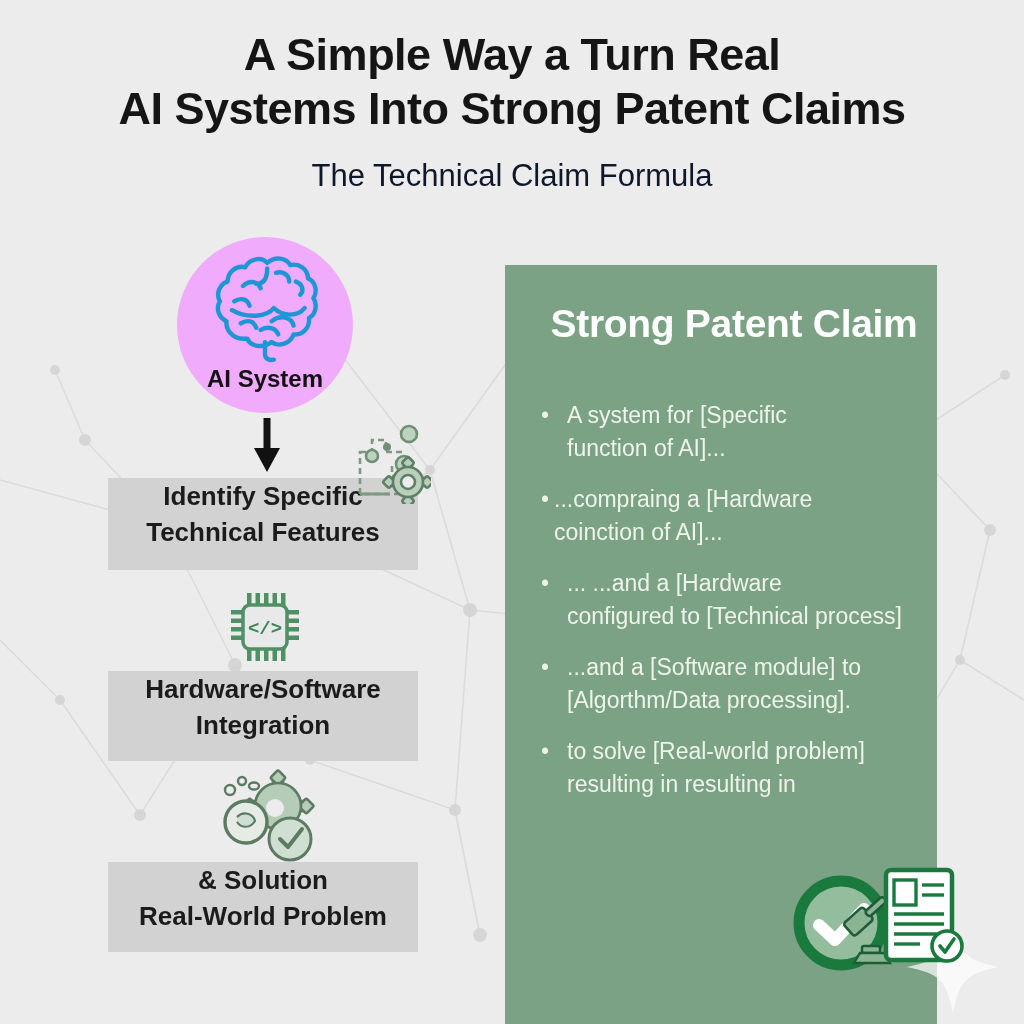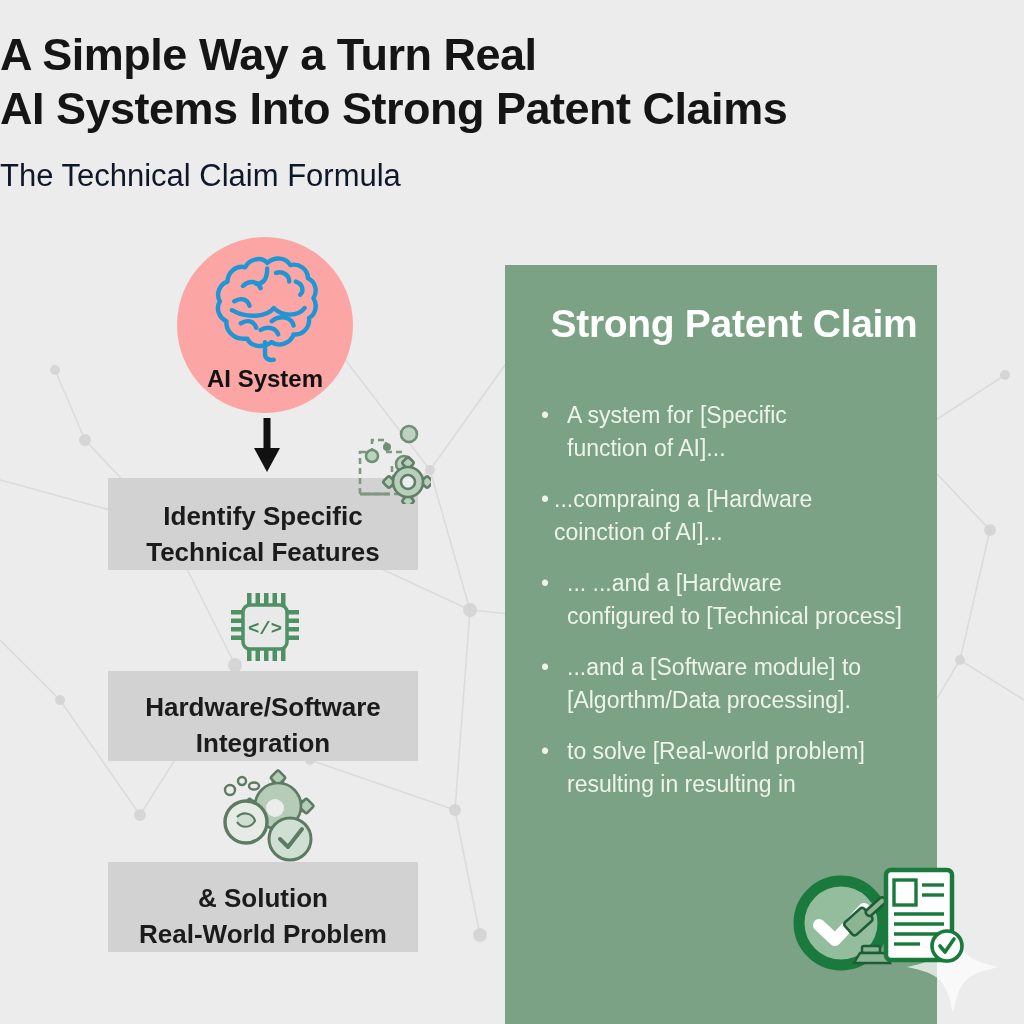--- a/index.html
+++ b/index.html
@@ -2,37 +2,37 @@
 <html><head>
 <meta charset="utf-8">
 <style>
   html,body{margin:0;padding:0;}
   .canvas{
     position:relative;width:1024px;height:1024px;overflow:hidden;
     background:#ececec;font-family:"Liberation Sans",sans-serif;
   }
   .mesh{position:absolute;left:0;top:0;z-index:0;}
   
-  .hdr{position:absolute;left:0;top:28px;width:100%;z-index:2;}
+  .hdr{position:absolute;left:0;top:28px;width:100%;text-align:center;z-index:2;}
   .hdr .t{font-size:45px;font-weight:700;color:#151515;line-height:54px;letter-spacing:-.5px;}
   .hdr .sub{margin-top:22px;font-size:31px;font-weight:400;color:#0f172a;}
   
   .ai-circle{
     position:absolute;left:177px;top:237px;width:176px;height:176px;border-radius:50%;
-    background:#fca5a5;z-index:2;text-align:center;
+    background:#f0abfc;z-index:2;text-align:center;
   }
   .ai-circle svg{position:absolute;left:28px;top:16px;}
   .ai-label{position:absolute;left:0;bottom:20px;width:100%;font-size:24px;font-weight:700;color:#121212;}
   .arrow-down{position:absolute;left:247px;top:416px;z-index:2;}
   .puzzle{position:absolute;left:346px;top:424px;z-index:3;}
   .chip{position:absolute;left:223px;top:583px;z-index:2;}
   .gearmag{position:absolute;left:216px;top:766px;z-index:2;}
   .fbox{
     position:absolute;left:108px;width:310px;background:#d2d2d2;z-index:2;
-    display:flex;flex-direction:column;justify-content:flex-end;align-items:center;
+    display:flex;flex-direction:column;justify-content:flex-start;align-items:center;
     text-align:center;font-size:26px;font-weight:700;color:#1b1b1b;line-height:36px;
   }
   .fbox1{top:478px;height:92px;}
   .fbox2{top:671px;height:90px;}
   .fbox3{top:862px;height:90px;}
   
   .panel{
     position:absolute;left:505px;top:265px;width:432px;height:783px;background:#7ba284;
     z-index:1;box-sizing:border-box;padding:36px 10px 0 36px;
   }

